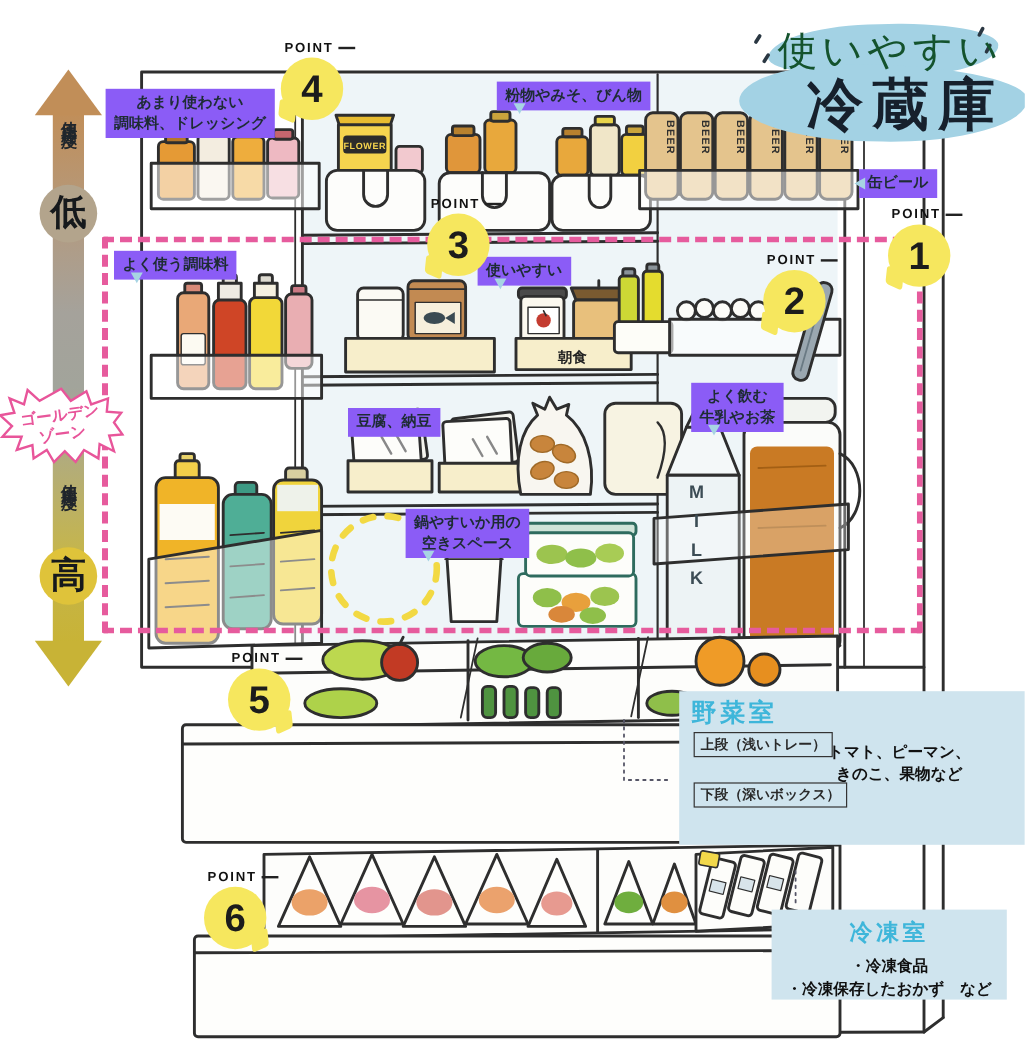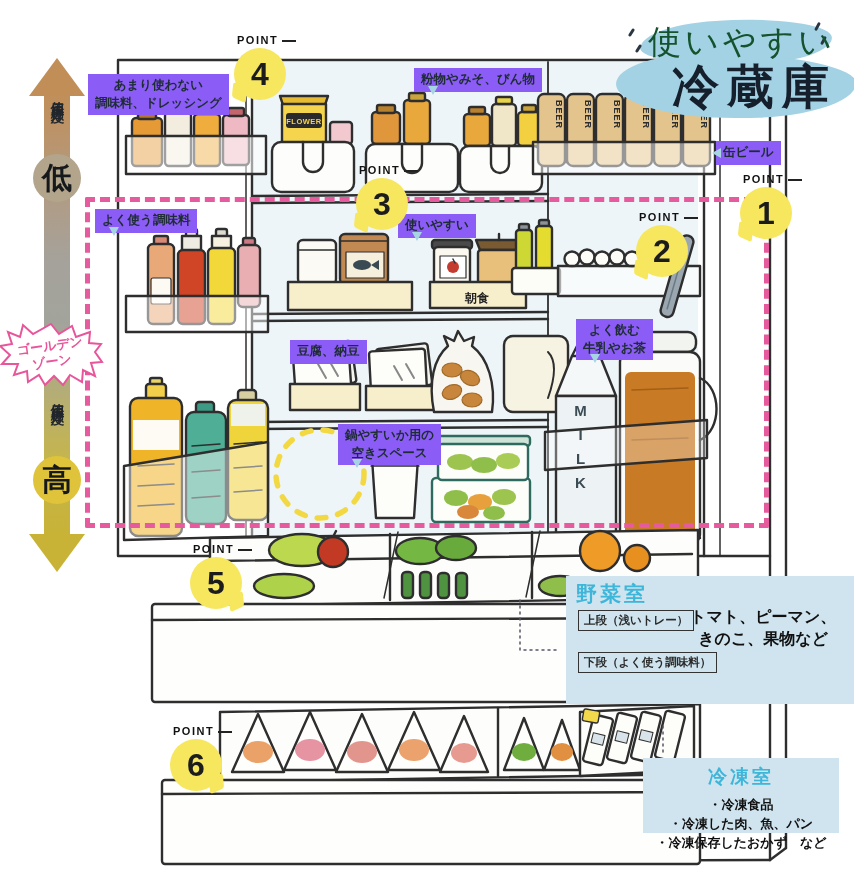--- a/index.html
+++ b/index.html
@@ -68,22 +68,22 @@
   .i3 { left:206px; top:14px; transform:rotate(28deg); }
   .i4 { left:212px; top:28px; transform:rotate(28deg); }
   
   .panel { position:absolute; background:#cfe4ee; z-index:5;text-align:center; }
   .panel h3 { font-size:21px; font-weight:bold; letter-spacing:3px; color:#3eb6da; }
   .veg-panel { left:566px; top:576px; width:288px; height:128px; }
   .veg-panel h3 { position:absolute; left:10px; top:4px; }
   .vtag { position:absolute; border:1.6px solid #333; font-size:11.5px; font-weight:bold;
     padding:2px 5px; color:#2a2a2a; white-space:nowrap; }
   .vt-up { left:12px; top:34px; } .vt-low { left:12px; top:76px; }
-  .vdesc { position:absolute; font-size:16px; font-weight:bold; line-height:1.35;
-    white-space:pre-line; color:#101010; }
+  .vdesc { position:absolute; font-size:13px; font-weight:bold; line-height:1.35;
+    white-space:pre-line; color:#101010;margin-top:12px; }
   .vd-up { left:124px; top:30px; } .vd-low { left:124px; top:70px; }
   .frz-panel { left:643px; top:758px; width:196px; height:75px; padding:6px 10px; }
   .frz-panel h3 { font-size:19px; margin-bottom:6px; }
   .frz-item { font-size:13px; font-weight:bold; line-height:1.45; color:#101010; white-space:nowrap; }
   
   .milk-text { position:absolute; left:572px; top:402px; height:132px; z-index:2;
     writing-mode:vertical-rl; text-orientation:upright; font-size:15px; font-weight:bold;
     letter-spacing:7px; color:#3c4c55; }
 </style>
 </head>
@@ -424,21 +424,20 @@
   <span class="ink i4"></span>
   <div class="title-l1">使いやすい</div>
   <div class="title-l2">冷蔵庫</div>
 </div>
 
 <div class="panel veg-panel">
   <h3>野菜室</h3>
   <span class="vtag vt-up">上段（浅いトレー）</span>
   <div class="vdesc vd-up">トマト、ピーマン、
 きのこ、果物など</div>
-  <span class="vtag vt-low">下段（よく使う調味料）</span>
+  <span class="vtag vt-low">下段（深いボックス）</span>
 </div>
 
 <div class="panel frz-panel">
   <h3>冷凍室</h3>
   <div class="frz-item">・冷凍食品</div>
-  <div class="frz-item">・冷凍した肉、魚、パン</div>
   <div class="frz-item">・冷凍保存したおかず　など</div>
 </div>
 
 </body></html>

